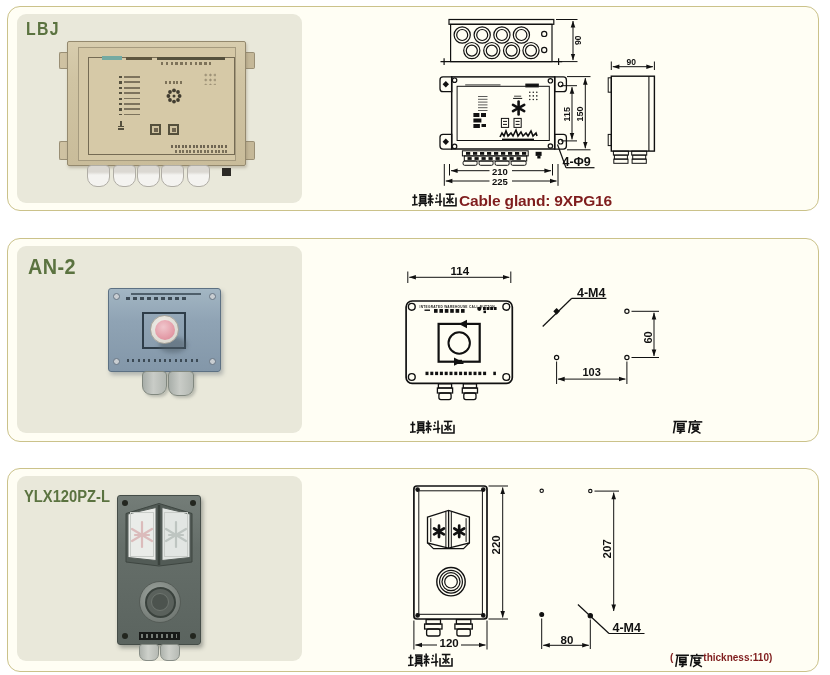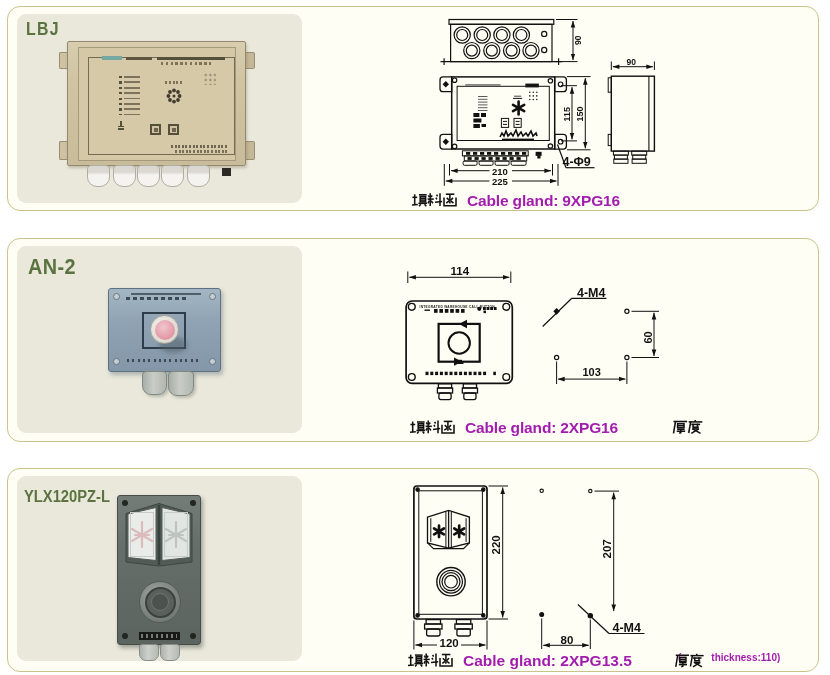--- a/index.html
+++ b/index.html
@@ -1,21 +1,21 @@
 <!DOCTYPE html>
 <html><head>
 <meta charset="utf-8">
 <style>
 html,body{margin:0;padding:0;}
 body{width:830px;height:675px;background:#ffffff;font-family:"Liberation Sans",sans-serif;position:relative;overflow:hidden;}
 .page{position:absolute;left:0;top:0;width:820px;height:675px;border-radius:10px;}
 .box{position:absolute;left:7px;width:812px;box-sizing:border-box;border:1px solid #cbc28a;border-radius:13px;background:#fffef4;}
 .panel{position:absolute;left:17px;width:285px;background:#e9e8da;border-radius:9px;}
 .title{position:absolute;font-weight:bold;color:#5b7340;transform-origin:left top;}
-.cap{position:absolute;font-weight:bold;color:#a21caf;white-space:nowrap;margin-left:8px;}
+.cap{position:absolute;font-weight:bold;color:#7f1d1d;white-space:nowrap;}
 .ph{position:absolute;}
 </style>
 </head>
 <body>
 <div class="page">
   <div class="box" style="top:6px;height:205px"></div>
   <div class="box" style="top:238px;height:204px"></div>
   <div class="box" style="top:468px;height:204px"></div>
   <div class="panel" style="top:14px;height:189px"></div>
   <div class="panel" style="top:246px;height:187px"></div>
@@ -125,22 +125,20 @@
       </div>
     </div>
     <div style="position:absolute;left:21px;top:136px;width:41px;height:8px;background:#171917;">
       <div style="position:absolute;left:2px;top:2px;width:36px;height:4px;background:repeating-linear-gradient(90deg,#8d948e 0,#8d948e 2px,transparent 2px,transparent 5px);opacity:.8;"></div>
     </div>
   </div>
   <div class="ph" style="left:139px;top:644px;width:18px;height:15px;background:linear-gradient(90deg,#aeb3ad,#ced1cb 45%,#b6bab4);border:1px solid #878d86;border-radius:3px 3px 7px 7px;"></div>
   <div class="ph" style="left:160px;top:644px;width:18px;height:15px;background:linear-gradient(90deg,#aeb3ad,#ced1cb 45%,#b6bab4);border:1px solid #878d86;border-radius:3px 3px 7px 7px;"></div>
 
   <div class="cap" style="left:459px;top:192px;font-size:15.5px;letter-spacing:-.15px;">Cable gland: 9XPG16</div>
-  <div class="cap" style="left:457px;top:419px;font-size:15.5px;letter-spacing:-.15px;">Cable gland: 2XPG16</div>
-  <div class="cap" style="left:455px;top:652px;font-size:15.5px;">Cable gland: 2XPG13.5</div>
   <div class="cap" style="left:670px;top:652px;font-size:10px;">(<span style="display:inline-block;width:30px;"></span>thickness:110)</div>
 
   <svg class="ovl" width="830" height="675" viewBox="0 0 830 675" style="position:absolute;left:0;top:0;" fill="none" stroke="none">
   <defs>
     <marker id="ae" markerWidth="8" markerHeight="6" refX="6.6" refY="3" orient="auto" markerUnits="userSpaceOnUse">
           <path d="M0,0.7 L6.8,3 L0,5.3 Z" fill="#111" stroke="none"></path>
         </marker>
     <marker id="as" markerWidth="8" markerHeight="6" refX="0.4" refY="3" orient="auto" markerUnits="userSpaceOnUse">
           <path d="M7,0.7 L0.2,3 L7,5.3 Z" fill="#111" stroke="none"></path>
         </marker>

